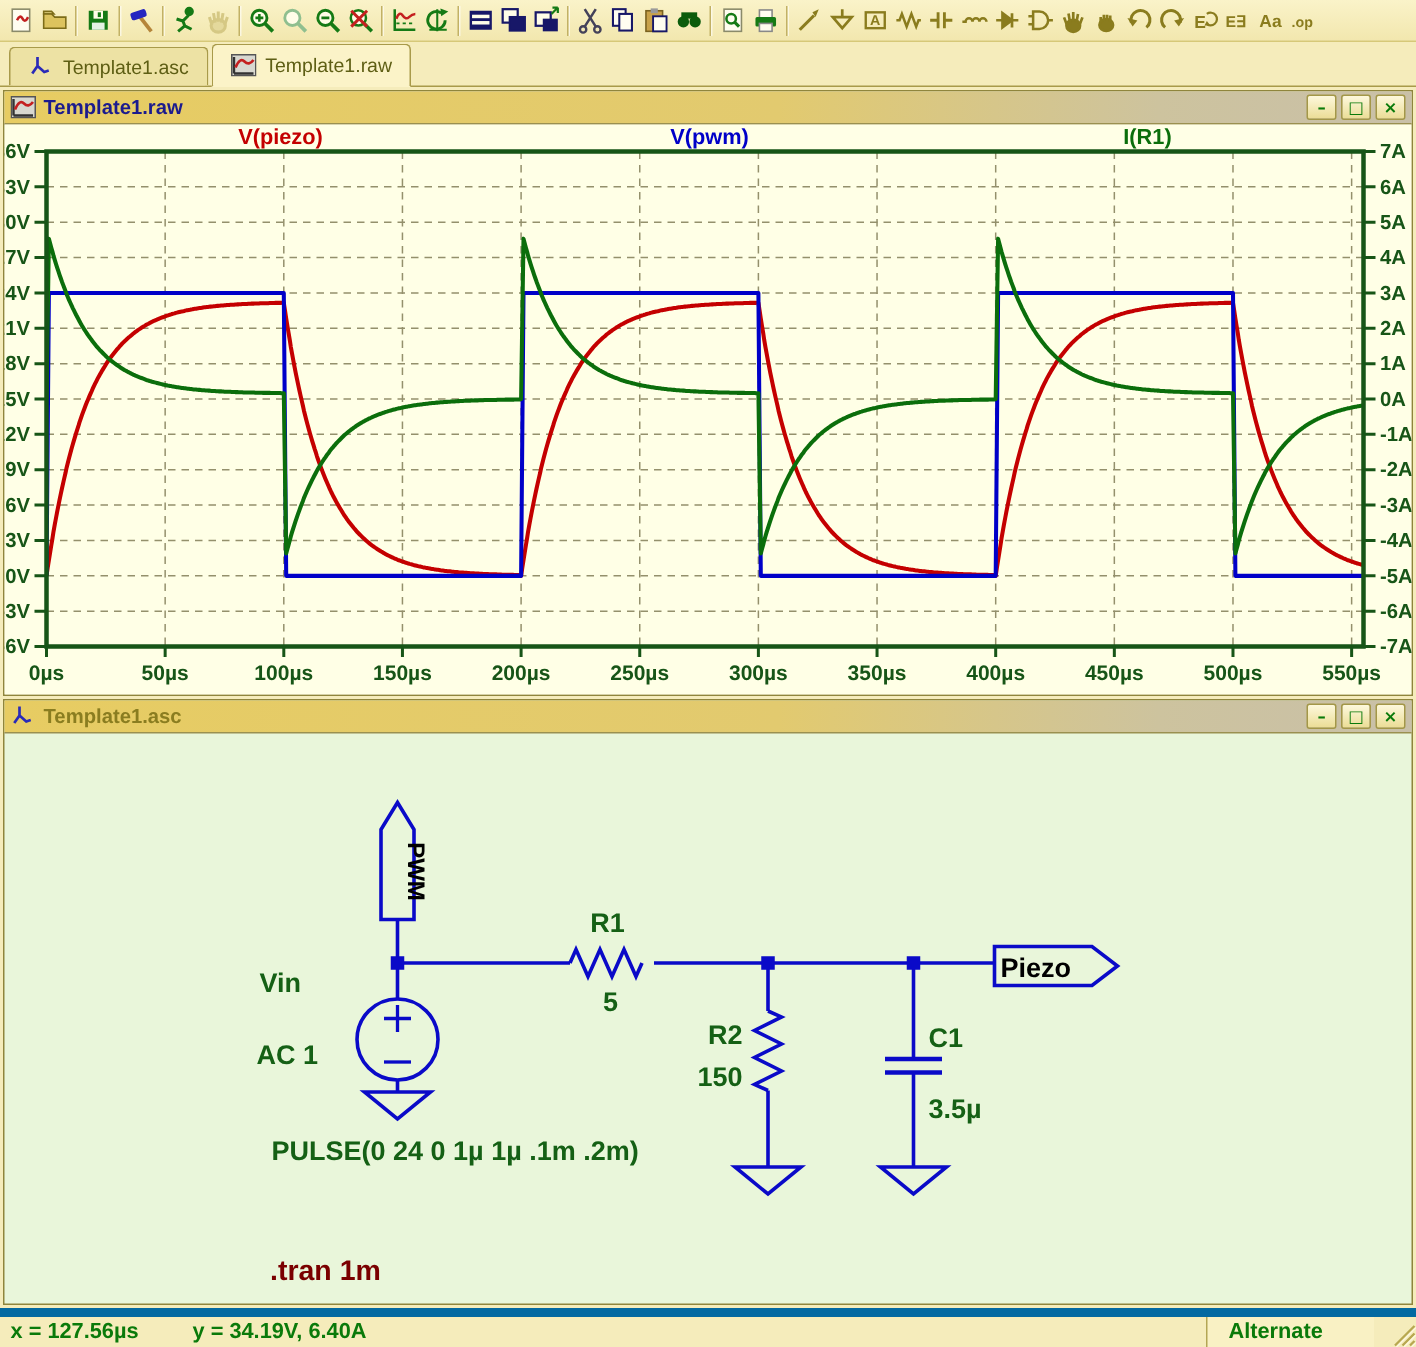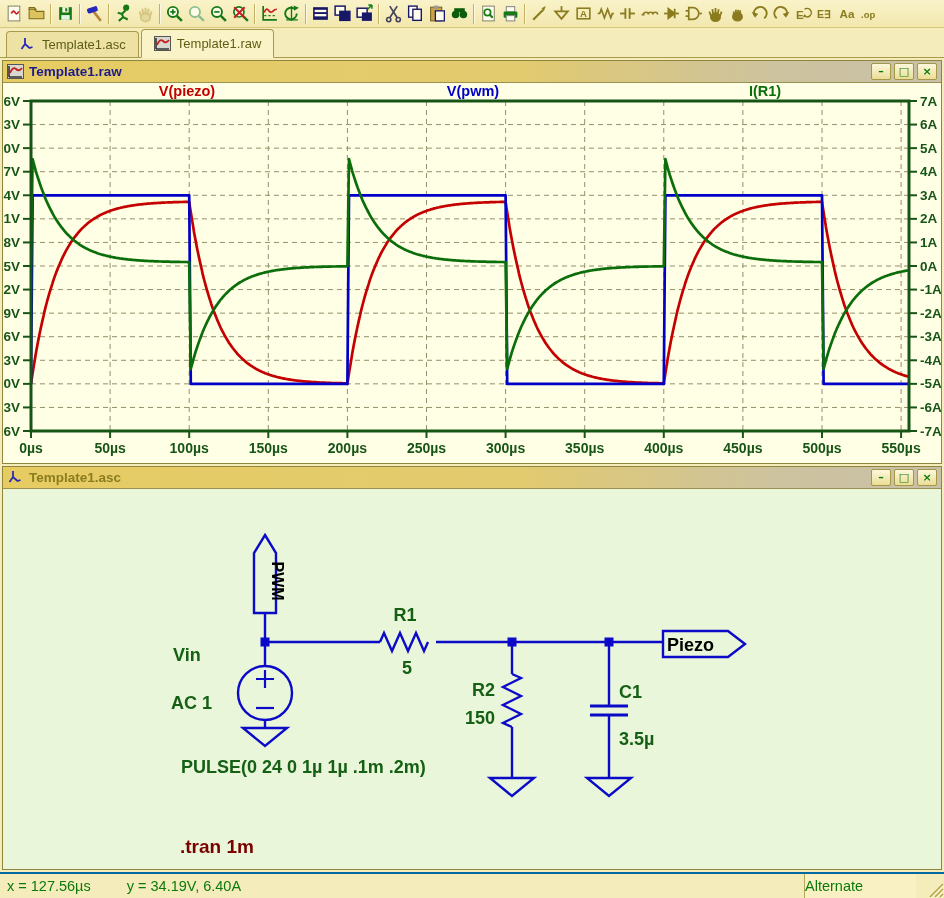--- a/index.html
+++ b/index.html
@@ -20,24 +20,24 @@
   #win-raw{top:60px}
   #win-asc{top:466px;background:#E9F6DA}
   .titlebar{height:22px;display:flex;align-items:center;gap:5px;padding:0 4px;background:linear-gradient(to right,#E7CC62,#E2CA6F 55%,#CDC39E 82%,#C9C0A8);border-bottom:1px solid #9A9050}
   .titlebar .ticon{width:17px;height:15px}
   .wtitle{flex:1;font-weight:bold;font-size:13.5px;color:#1B1B8E}
   #win-asc .wtitle{color:#8A7D20}
   .wbtns{display:flex;gap:3px}
   .wbtn{width:20px;height:17px;display:flex;align-items:center;justify-content:center;background:linear-gradient(#FDF8DC,#EBDD96);border:1px solid #A39748;border-radius:2px;font-weight:bold;font-size:11px;line-height:1;color:#0A7A0A;font-family:"DejaVu Sans",sans-serif}
   .winbody{width:938px;height:380px;display:block}
   
-  .statusbar{position:absolute;left:0;bottom:0;width:944px;height:26px;border-top:2px solid #0369a1;background:#F5ECBB;display:flex;align-items:center;font-weight:normal;font-size:14.5px;color:#0A7A0A}
+  .statusbar{position:absolute;left:0;bottom:0;width:944px;height:26px;border-top:6px solid #0369a1;background:#F5ECBB;display:flex;align-items:center;font-weight:bold;font-size:14.5px;color:#0A7A0A}
   .sx{margin-left:7px}
   .sy{margin-left:36px}
-  .alt{margin-left:auto;height:100%;width:112px;border-left:1px solid #B3A654;background:#F9F1C4;display:flex;align-items:center;padding-left:0}
+  .alt{margin-left:auto;height:100%;width:112px;border-left:1px solid #B3A654;background:#F9F1C4;display:flex;align-items:center;padding-left:14px}
   .grip{width:28px;height:100%;display:flex;align-items:flex-end;justify-content:flex-end}
   text{font-family:"Liberation Sans",sans-serif}
 </style>
 </head>
 <body>
 
 <div class="toolbar">
   <span class="ti">
       <svg viewBox="0 0 18 18">
         <rect x="3" y="2" width="11" height="14" fill="#FFFDF0" stroke="#8A8A6A"></rect>

